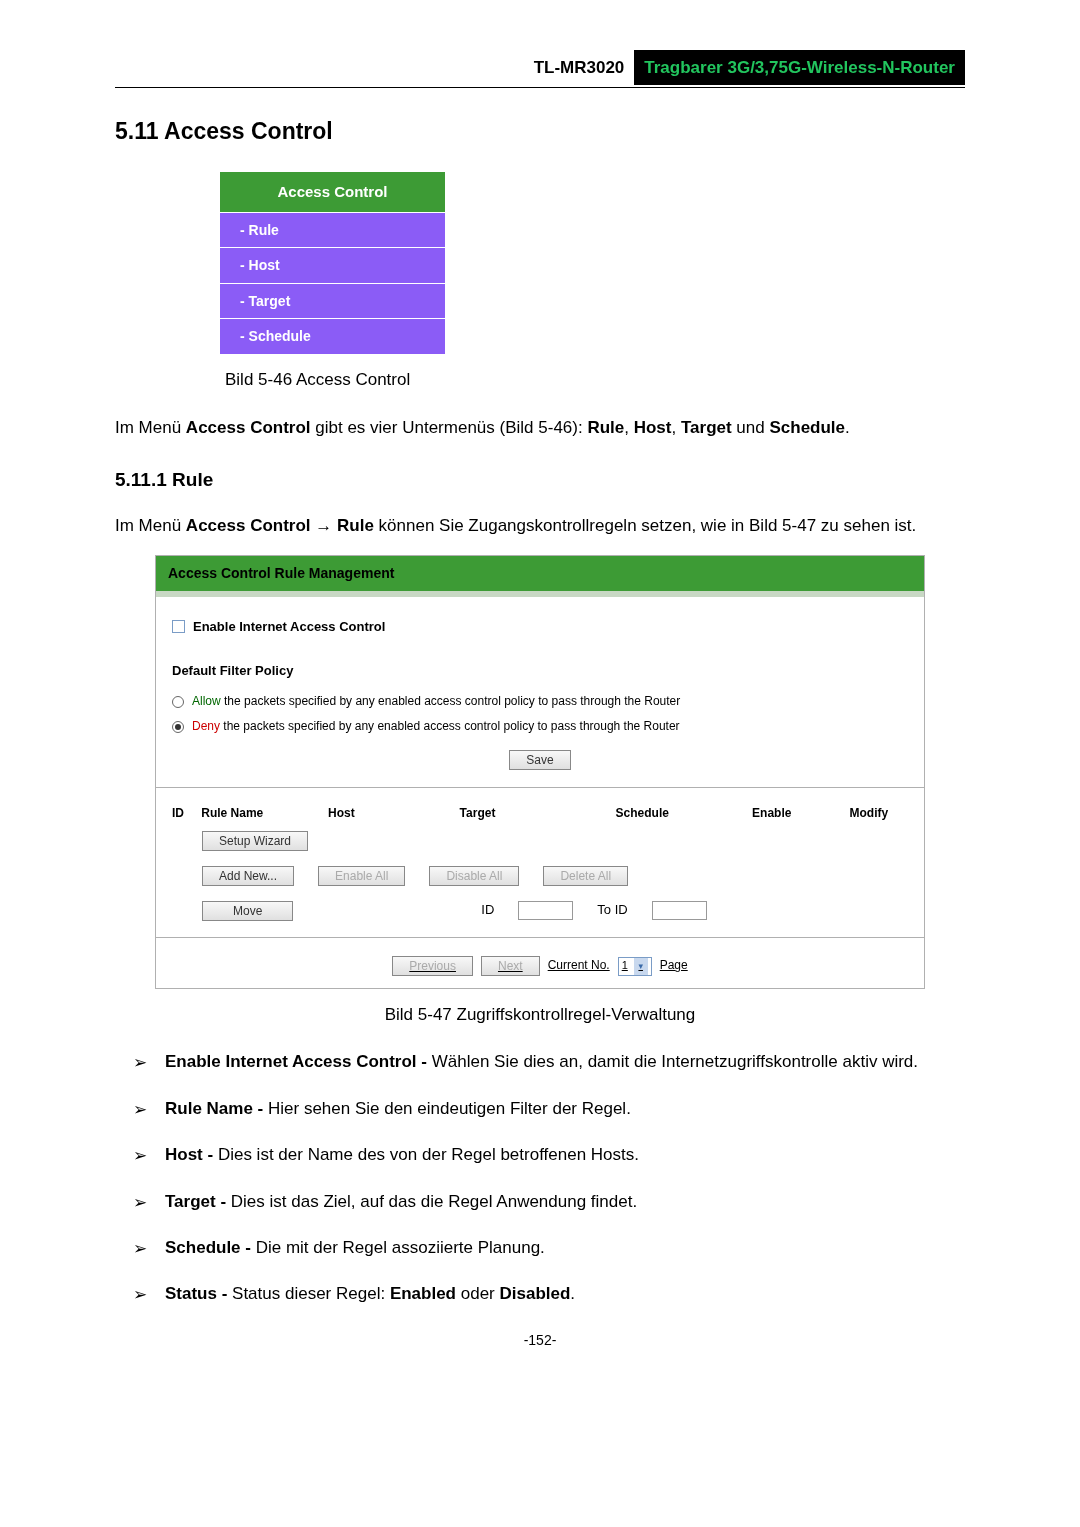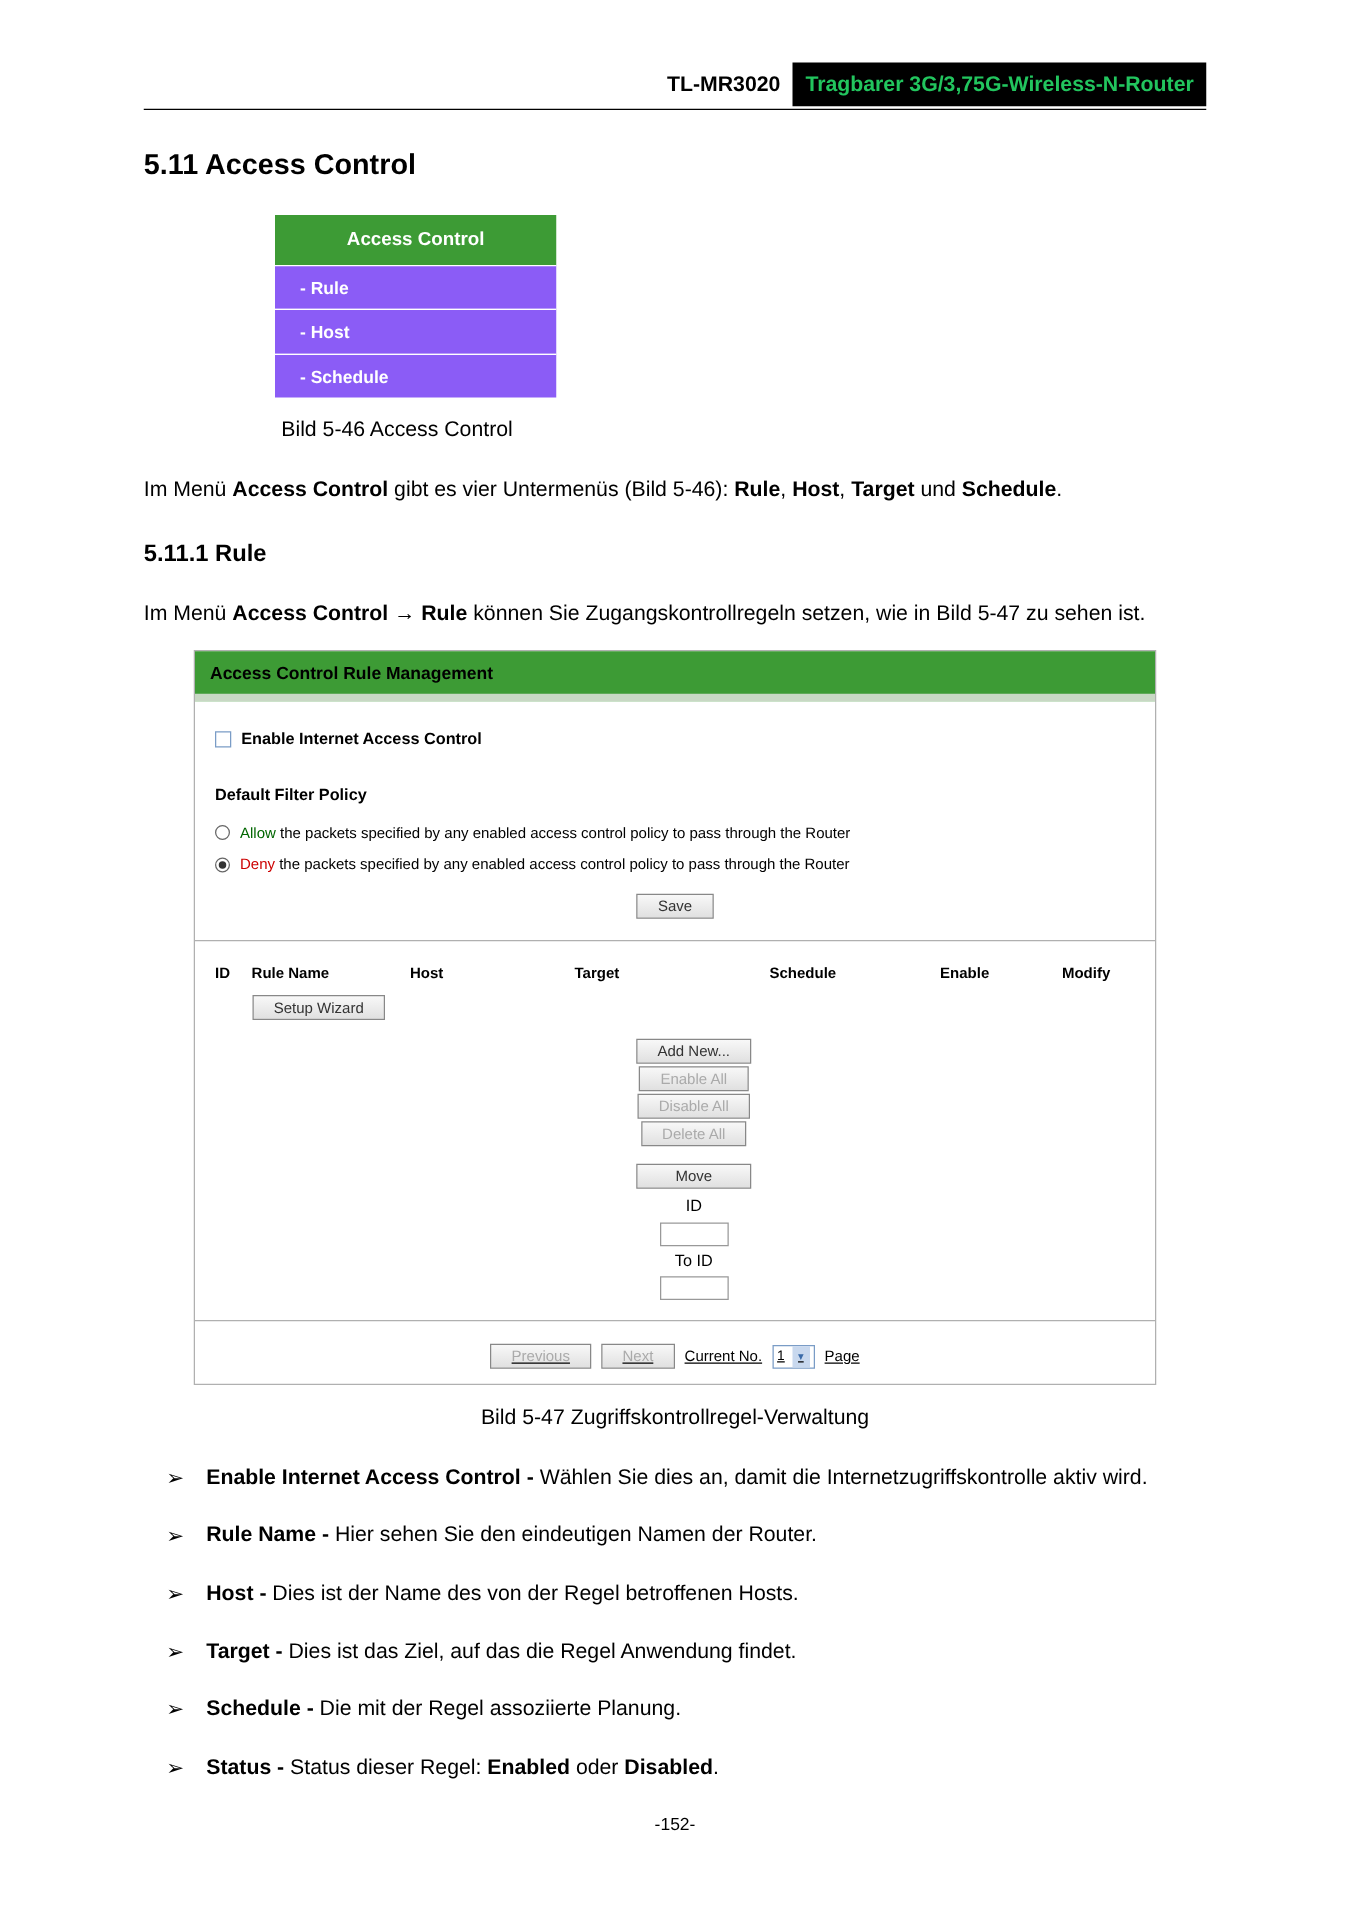--- a/index.html
+++ b/index.html
@@ -166,24 +166,23 @@
     }
     .table-header span:nth-child(1){width:30px;}
     .table-header span:nth-child(2){width:130px;}
     .table-header span:nth-child(3){width:135px;}
     .table-header span:nth-child(4){width:160px;}
     .table-header span:nth-child(5){width:140px;}
     .table-header span:nth-child(6){width:100px;}
     .table-header span:nth-child(7){width:60px;}
     .action-row {
       display: flex;
-      gap: 2px;
+      gap: 24px;
       margin: 8px 0 14px 0;
       align-items: center;
-      flex-direction: column;
     }
     .mini-input {
       border: 1px solid #999;
       background:#fff;
       width: 55px;
       height: 19px;
       font-size: 12px;
     }
     .select-box {
       border: 1px solid #7a9cc6;
@@ -249,20 +248,21 @@
   <span class="header-left">TL-MR3020</span>
   <span class="header-right">Tragbarer 3G/3,75G-Wireless-N-Router</span>
 </div>
 
 <h1>5.11  Access Control</h1>
 
 <div class="menu-box">
   <div class="menu-header">Access Control</div>
   <div class="menu-item">- Rule</div>
   <div class="menu-item">- Host</div>
+  <div class="menu-item">- Target</div>
   <div class="menu-item">- Schedule</div>
 </div>
 
 <div class="caption">Bild 5-46 Access Control</div>
 
 <p class="body-text">
   <span>Im Menü </span><b>Access Control</b><span> gibt es vier Untermenüs (Bild 5-46): </span><b>Rule</b><span>, </span><b>Host</b><span>, </span><b>Target</b><span> und </span><b>Schedule</b><span>.</span>
 </p>
 
 <h2>5.11.1  Rule</h2>
@@ -333,21 +333,21 @@
 
 <div class="caption-center">Bild 5-47 Zugriffskontrollregel-Verwaltung</div>
 
 <div class="bullet-list">
   <div class="bullet-item">
     <span class="bullet-arrow">➢</span>
     <span class="bullet-text"><b>Enable Internet Access Control - </b><span>Wählen Sie dies an, damit die Internetzugriffskontrolle aktiv wird.</span></span>
   </div>
   <div class="bullet-item">
     <span class="bullet-arrow">➢</span>
-    <span class="bullet-text"><b>Rule Name - </b><span>Hier sehen Sie den eindeutigen Namen der Router.</span></span>
+    <span class="bullet-text"><b>Rule Name - </b><span>Hier sehen Sie den eindeutigen Filter der Regel.</span></span>
   </div>
   <div class="bullet-item">
     <span class="bullet-arrow">➢</span>
     <span class="bullet-text"><b>Host - </b><span>Dies ist der Name des von der Regel betroffenen Hosts.</span></span>
   </div>
   <div class="bullet-item">
     <span class="bullet-arrow">➢</span>
     <span class="bullet-text"><b>Target - </b><span>Dies ist das Ziel, auf das die Regel Anwendung findet.</span></span>
   </div>
   <div class="bullet-item">

